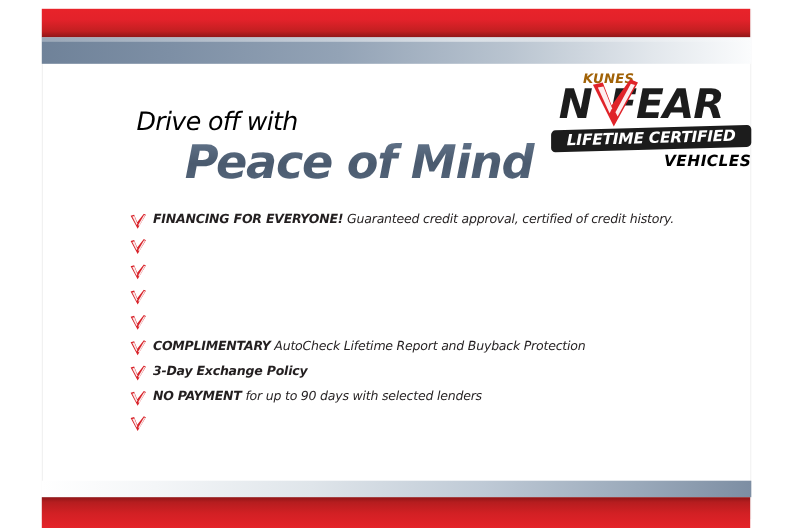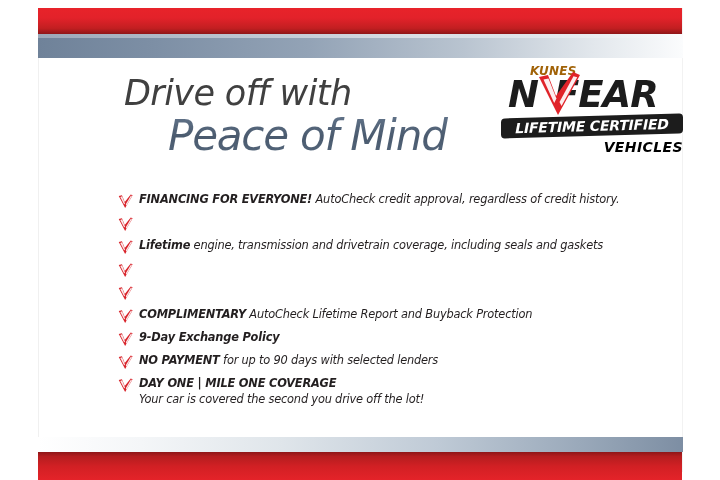--- a/index.html
+++ b/index.html
@@ -87,30 +87,31 @@
   .headline {
     position: absolute;
     left: 124px;
     top: 76px;
     width: 380px;
   }
   .headline-line1 {
     font-family: "DejaVu Sans", sans-serif;
     font-style: italic;
     font-weight: 400;
-    font-size: 35px;
+    font-size: 23px;
     letter-spacing: -0.6px;
-    color: #404040;
+    color: #000000;
     line-height: 1.0;
     text-shadow: 0 1px 1px rgba(255,255,255,.85);
+    margin-top: 24px;
   }
   .headline-line2 {
     font-family: "DejaVu Sans", sans-serif;
     font-style: italic;
-    font-weight: 400;
+    font-weight: 700;
     font-size: 42px;
     letter-spacing: -1.2px;
     line-height: 1.0;
     margin-top: 4px;
     margin-left: 44px;
     background: linear-gradient(to bottom, #62748a 0%, #4a5a6e 52%, #55677c 100%);
     -webkit-background-clip: text;
     background-clip: text;
     color: transparent;
     -webkit-text-fill-color: transparent;
@@ -261,36 +262,35 @@
     <div class="logo-vehicles">VEHICLES</div>
   </div>
 
   <div class="benefits">
       <div class="benefit-row">
         <svg class="check-icon" viewBox="0 0 16 16">
           <path d="M0.8 2.2 L4.2 1.2 L7.2 8.6 L13.6 0.4 L15.6 1.4 L7.6 14.8 Z" fill="#d8232a"></path>
           <path d="M2.4 3.1 L4.4 2.5 L7.3 9.8 L6.6 11.3 Z" fill="#ffffff" opacity="0.9"></path>
           <path d="M8.3 11.0 L13.8 1.6 L14.9 2.1 L9.0 12.6 Z" fill="#ffffff" opacity="0.9"></path>
         </svg>
-        <div class="benefit-text"><b>FINANCING FOR EVERYONE!</b><span> AutoCheck credit approval, regardless of credit history.</span></div>
-      </div>
-      <div class="benefit-row">
-        <svg class="check-icon" viewBox="0 0 16 16">
-          <path d="M0.8 2.2 L4.2 1.2 L7.2 8.6 L13.6 0.4 L15.6 1.4 L7.6 14.8 Z" fill="#d8232a"></path>
-          <path d="M2.4 3.1 L4.4 2.5 L7.3 9.8 L6.6 11.3 Z" fill="#ffffff" opacity="0.9"></path>
-          <path d="M8.3 11.0 L13.8 1.6 L14.9 2.1 L9.0 12.6 Z" fill="#ffffff" opacity="0.9"></path>
-        </svg>
-      </div>
-      <div class="benefit-row">
-        <svg class="check-icon" viewBox="0 0 16 16">
-          <path d="M0.8 2.2 L4.2 1.2 L7.2 8.6 L13.6 0.4 L15.6 1.4 L7.6 14.8 Z" fill="#d8232a"></path>
-          <path d="M2.4 3.1 L4.4 2.5 L7.3 9.8 L6.6 11.3 Z" fill="#ffffff" opacity="0.9"></path>
-          <path d="M8.3 11.0 L13.8 1.6 L14.9 2.1 L9.0 12.6 Z" fill="#ffffff" opacity="0.9"></path>
-        </svg>
-        <div class="benefit-text"><b>Lifetime</b><span> engine, transmission and drivetrain coverage, including seals and gaskets</span></div>
+        <div class="benefit-text"><b>FINANCING FOR EVERYONE!</b><span> Guaranteed credit approval, certified of credit history.</span></div>
+      </div>
+      <div class="benefit-row">
+        <svg class="check-icon" viewBox="0 0 16 16">
+          <path d="M0.8 2.2 L4.2 1.2 L7.2 8.6 L13.6 0.4 L15.6 1.4 L7.6 14.8 Z" fill="#d8232a"></path>
+          <path d="M2.4 3.1 L4.4 2.5 L7.3 9.8 L6.6 11.3 Z" fill="#ffffff" opacity="0.9"></path>
+          <path d="M8.3 11.0 L13.8 1.6 L14.9 2.1 L9.0 12.6 Z" fill="#ffffff" opacity="0.9"></path>
+        </svg>
+      </div>
+      <div class="benefit-row">
+        <svg class="check-icon" viewBox="0 0 16 16">
+          <path d="M0.8 2.2 L4.2 1.2 L7.2 8.6 L13.6 0.4 L15.6 1.4 L7.6 14.8 Z" fill="#d8232a"></path>
+          <path d="M2.4 3.1 L4.4 2.5 L7.3 9.8 L6.6 11.3 Z" fill="#ffffff" opacity="0.9"></path>
+          <path d="M8.3 11.0 L13.8 1.6 L14.9 2.1 L9.0 12.6 Z" fill="#ffffff" opacity="0.9"></path>
+        </svg>
       </div>
       <div class="benefit-row">
         <svg class="check-icon" viewBox="0 0 16 16">
           <path d="M0.8 2.2 L4.2 1.2 L7.2 8.6 L13.6 0.4 L15.6 1.4 L7.6 14.8 Z" fill="#d8232a"></path>
           <path d="M2.4 3.1 L4.4 2.5 L7.3 9.8 L6.6 11.3 Z" fill="#ffffff" opacity="0.9"></path>
           <path d="M8.3 11.0 L13.8 1.6 L14.9 2.1 L9.0 12.6 Z" fill="#ffffff" opacity="0.9"></path>
         </svg>
       </div>
       <div class="benefit-row">
         <svg class="check-icon" viewBox="0 0 16 16">
@@ -306,36 +306,35 @@
           <path d="M8.3 11.0 L13.8 1.6 L14.9 2.1 L9.0 12.6 Z" fill="#ffffff" opacity="0.9"></path>
         </svg>
         <div class="benefit-text"><b>COMPLIMENTARY</b><span> AutoCheck Lifetime Report and Buyback Protection</span></div>
       </div>
       <div class="benefit-row">
         <svg class="check-icon" viewBox="0 0 16 16">
           <path d="M0.8 2.2 L4.2 1.2 L7.2 8.6 L13.6 0.4 L15.6 1.4 L7.6 14.8 Z" fill="#d8232a"></path>
           <path d="M2.4 3.1 L4.4 2.5 L7.3 9.8 L6.6 11.3 Z" fill="#ffffff" opacity="0.9"></path>
           <path d="M8.3 11.0 L13.8 1.6 L14.9 2.1 L9.0 12.6 Z" fill="#ffffff" opacity="0.9"></path>
         </svg>
-        <div class="benefit-text"><b>9-Day Exchange Policy</b></div>
+        <div class="benefit-text"><b>3-Day Exchange Policy</b></div>
       </div>
       <div class="benefit-row">
         <svg class="check-icon" viewBox="0 0 16 16">
           <path d="M0.8 2.2 L4.2 1.2 L7.2 8.6 L13.6 0.4 L15.6 1.4 L7.6 14.8 Z" fill="#d8232a"></path>
           <path d="M2.4 3.1 L4.4 2.5 L7.3 9.8 L6.6 11.3 Z" fill="#ffffff" opacity="0.9"></path>
           <path d="M8.3 11.0 L13.8 1.6 L14.9 2.1 L9.0 12.6 Z" fill="#ffffff" opacity="0.9"></path>
         </svg>
         <div class="benefit-text"><b>NO PAYMENT</b><span> for up to 90 days with selected lenders</span></div>
       </div>
       <div class="benefit-row">
         <svg class="check-icon" viewBox="0 0 16 16">
           <path d="M0.8 2.2 L4.2 1.2 L7.2 8.6 L13.6 0.4 L15.6 1.4 L7.6 14.8 Z" fill="#d8232a"></path>
           <path d="M2.4 3.1 L4.4 2.5 L7.3 9.8 L6.6 11.3 Z" fill="#ffffff" opacity="0.9"></path>
           <path d="M8.3 11.0 L13.8 1.6 L14.9 2.1 L9.0 12.6 Z" fill="#ffffff" opacity="0.9"></path>
         </svg>
-        <div class="benefit-text"><b>DAY ONE  |  MILE ONE COVERAGE</b><span class="benefit-sub">Your car is covered the second you drive off the lot!</span></div>
       </div>
     </div>
 
   <div class="band-gray-bot"></div>
   <div class="band-red-bot"></div>
 
 </div>
 
 </body></html>

